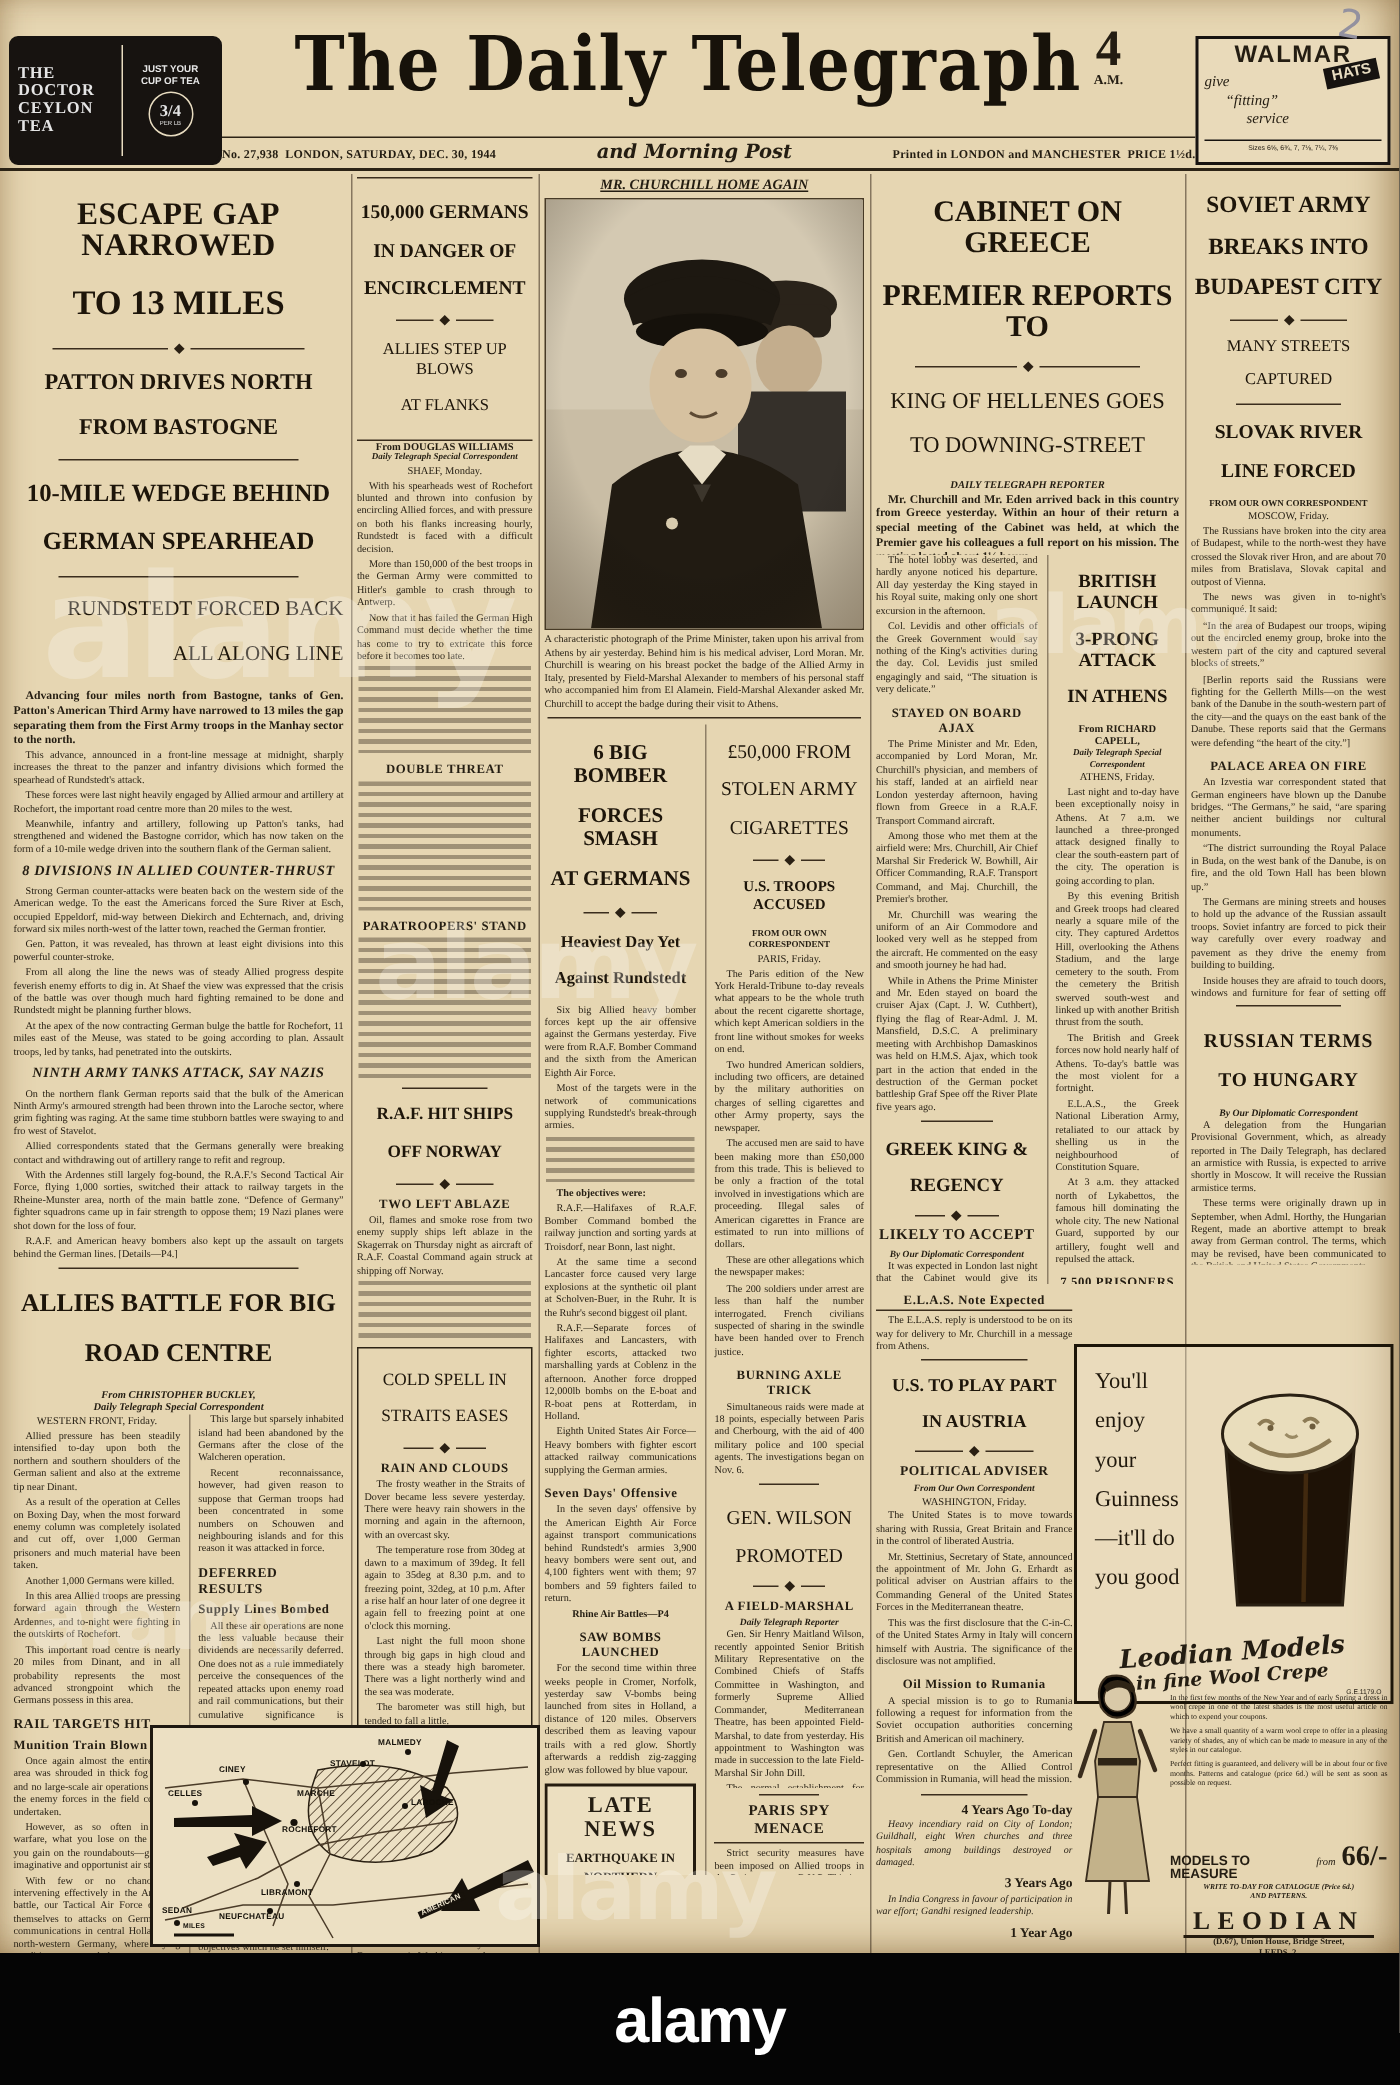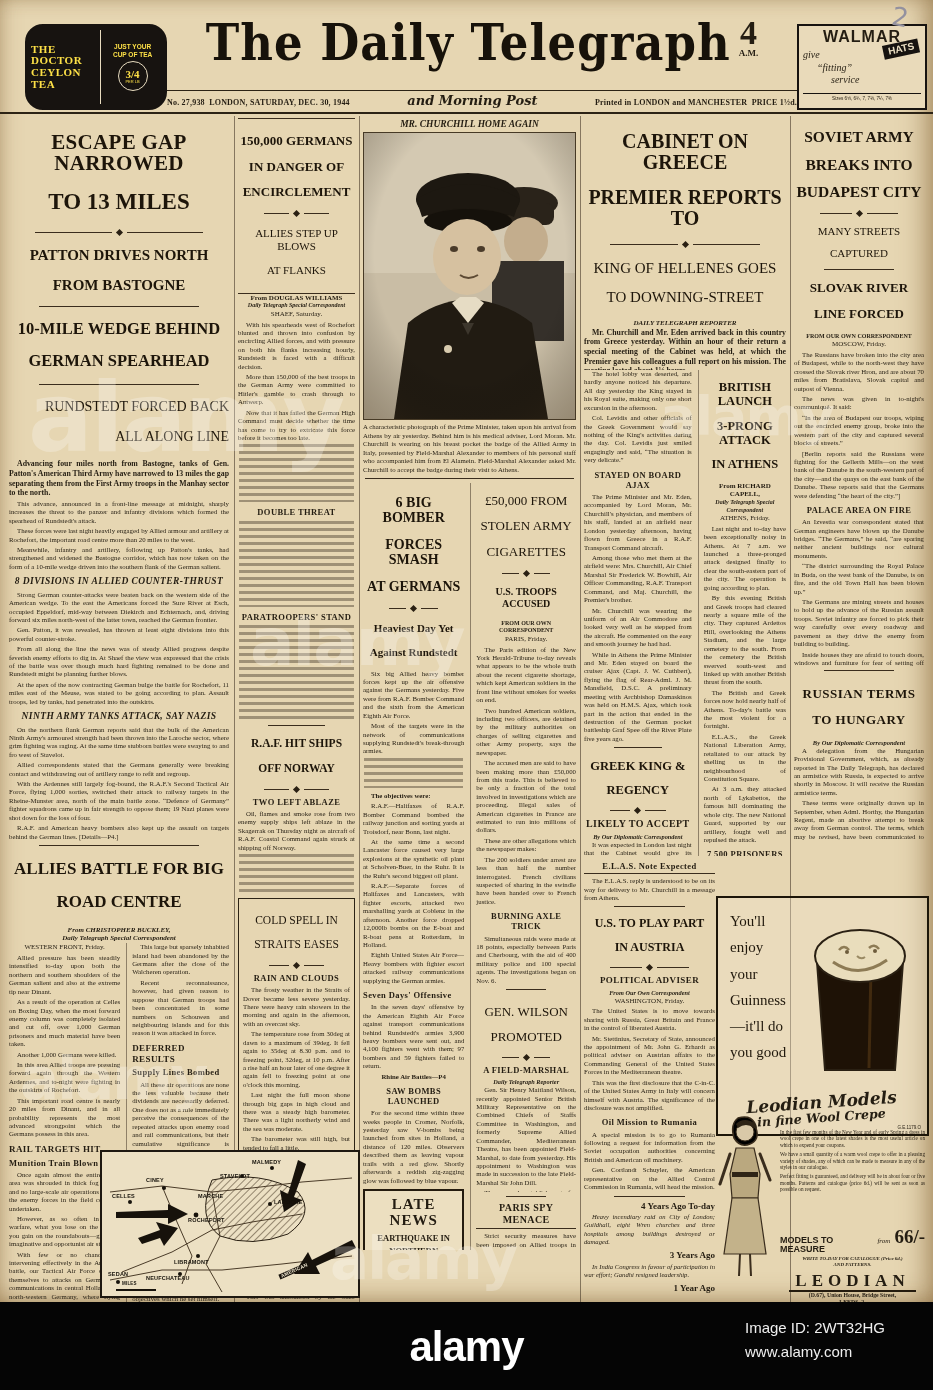--- a/index.html
+++ b/index.html
@@ -12,21 +12,21 @@
       radial-gradient(ellipse at 95% 70%, rgba(146,103,49,.16), transparent 40%),
       radial-gradient(ellipse at 30% 85%, rgba(150,110,50,.12), transparent 45%),
       radial-gradient(ellipse at 50% 40%, rgba(255,249,228,.55), transparent 75%),
       linear-gradient(#e3d2ab, #ead body 30%, #e5d5b0 70%, #dcc99e);
     background-color:#e6d6b2;
     box-shadow:inset -20px 0 26px -12px rgba(120,85,40,.5), inset 14px 0 22px -14px rgba(120,85,40,.4), inset 0 -18px 26px -16px rgba(125,88,42,.45), inset 0 10px 20px -14px rgba(125,88,42,.3);}
   .pencil{position:absolute;right:24px;top:2px;font:26px "DejaVu Sans",sans-serif;color:#93919f;transform:rotate(10deg);z-index:11;}
 
   
   .masthead{position:absolute;left:0;top:0;width:933px;height:114px;border-bottom:2px solid #2c2315;display:flex;padding:6px 6px 0 6px;}
-  .ad-tea{width:142px;height:86px;margin-top:18px;background:#171310;border:2px solid #171310;border-radius:18px;color:#fde047;display:flex;padding:4px;margin-left:19px;}
+  .ad-tea{width:142px;height:86px;margin-top:18px;background:#171310;border:2px solid #171310;border-radius:6px;color:#e5e5e5;display:flex;padding:4px;}
   .ad-tea .l{width:54%;border-right:1px solid #e8dcc0;padding-right:2px;display:flex;flex-direction:column;justify-content:center;}
   .ad-tea .l div{font:bold 11px/1.05 "Liberation Serif",serif;letter-spacing:.5px;}
   .ad-tea .r{width:46%;padding-left:3px;text-align:center;display:flex;flex-direction:column;align-items:center;justify-content:center;}
   .ad-tea .tag{font:bold 6.5px/1.2 "Liberation Sans",sans-serif;}
   .ad-tea .coin{width:30px;height:30px;border:1px solid #e8dcc0;border-radius:50%;display:flex;flex-direction:column;align-items:center;justify-content:center;margin-top:3px;}
   .ad-tea .coin b{font:bold 11px/1 "Liberation Serif",serif;}
   .ad-tea .coin i{font:4px/1 "Liberation Sans",sans-serif;font-style:normal;}
   .mast-c{flex:1;position:relative;padding:0 4px;}
   .mast-title{display:flex;justify-content:center;align-items:flex-start;gap:8px;}
   .mast-title .t{font:bold 45px/1 "DejaVu Serif",serif;letter-spacing:1px;color:#17120a;white-space:nowrap;transform:scaleY(1.12);margin-top:14px;}
@@ -71,21 +71,21 @@
   .by{font:bold 7px/1.25 "Liberation Serif",serif;text-align:center;}
   .byi{font:bold italic 7px/1.25 "Liberation Serif",serif;text-align:center;}
   .dl{font:7px/1.25 "Liberation Serif",serif;text-align:center;margin-bottom:2px;}
   .greek{background:repeating-linear-gradient(to bottom, rgba(52,41,28,.40) 0 3px, rgba(0,0,0,0) 3px 7px);margin:2px 1px 4px;}
   .note{font:bold 6.8px/1.2 "Liberation Serif",serif;text-align:center;margin:2px 0;}
   .twocol{display:flex;gap:6px;}
   .twocol .tc-l{width:52%;}
   .twocol .tc-r{width:48%;border-left:1px solid rgba(55,42,28,.5);padding-left:5px;}
   .clip{overflow:hidden;}
 
-  .cap-top{font:bold italic 9.5px/1.2 "Liberation Serif",serif;text-align:center;margin:1px 0 2px;}
+  .cap-top{font:bold italic 9.5px/1.2 "Liberation Serif",serif;text-align:center;margin:1px 0 2px;text-decoration:underline;}
   .photo{height:288px;border:1px solid #473a26;background:linear-gradient(#d8cdb6,#b1a590);position:relative;overflow:hidden;}
   .caption{font-size:6.8px;line-height:1.3;text-align:justify;margin-top:3px;}
   .caption p{text-indent:0;}
 
   .box-late{border:2px solid #241b0e;padding:3px 4px;margin-top:4px;background:rgba(255,250,235,.25);}
   .late-h{font:bold 15px/1.1 "Liberation Serif",serif;text-align:center;letter-spacing:1px;margin:2px 0 4px;}
   .late-sh{font:bold 8.5px/1.25 "Liberation Serif",serif;text-align:center;margin:4px 0 2px;}
   .ya-h{font:bold 9px/1.2 "Liberation Serif",serif;text-align:right;margin:4px 0 2px;}
   .ya .p{font-style:italic;font-size:6.6px;}
 
@@ -254,21 +254,21 @@
       <h2 class="hc h-box">IN DANGER OF</h2>
       <h2 class="hc h-box">ENCIRCLEMENT</h2>
       <div class="orn">
             <span class="d"></span>
           </div>
       <h3 class="hc" style="font:11px/1.2 'Liberation Serif',serif;">ALLIES STEP UP BLOWS</h3>
       <h3 class="hc" style="font:11px/1.2 'Liberation Serif',serif;">AT FLANKS</h3>
     </div>
     <div class="by">From DOUGLAS WILLIAMS</div>
     <div class="byi" style="font-size:6px;">Daily Telegraph Special Correspondent</div>
-    <div class="dl">SHAEF, Saturday.</div>
+    <div class="dl">SHAEF, Monday.</div>
     <div>
           <p class="p">With his spearheads west of Rochefort blunted and thrown into confusion by encircling Allied forces, and with pressure on both his flanks increasing hourly, Rundstedt is faced with a difficult decision.</p>
           <p class="p">More than 150,000 of the best troops in the German Army were committed to Hitler's gamble to crash through to Antwerp.</p>
           <p class="p">Now that it has failed the German High Command must decide whether the time has come to try to extricate this force before it becomes too late.</p>
         </div>
     <div class="greek" style="height:58px;"></div>
     <div class="sh">DOUBLE THREAT</div>
     <div class="greek" style="height:86px;"></div>
     <div class="sh">PARATROOPERS' STAND</div>
     <div class="greek" style="height:96px;"></div>
@@ -651,18 +651,14 @@
 
   <div class="wm" style="left:28px;top:370px;font-size:96px;">alamy</div>
   <div class="wm" style="left:250px;top:610px;">alamy</div>
   <div class="wm" style="left:660px;top:390px;font-size:54px;">alamy</div>
   <div class="wm" style="left:330px;top:1230px;font-size:58px;">alamy</div>
   <div class="wm" style="left:20px;top:1050px;font-size:58px;">alamy</div>
  </div>
 
  <div class="alamy-bar">
    <div class="alamy-logo">alamy</div>
-   <div class="alamy-meta">
-     <div>Image ID: 2WT32HG</div>
-     <div>www.alamy.com</div>
-   </div>
  </div>
 </div>
 
 </body></html>

